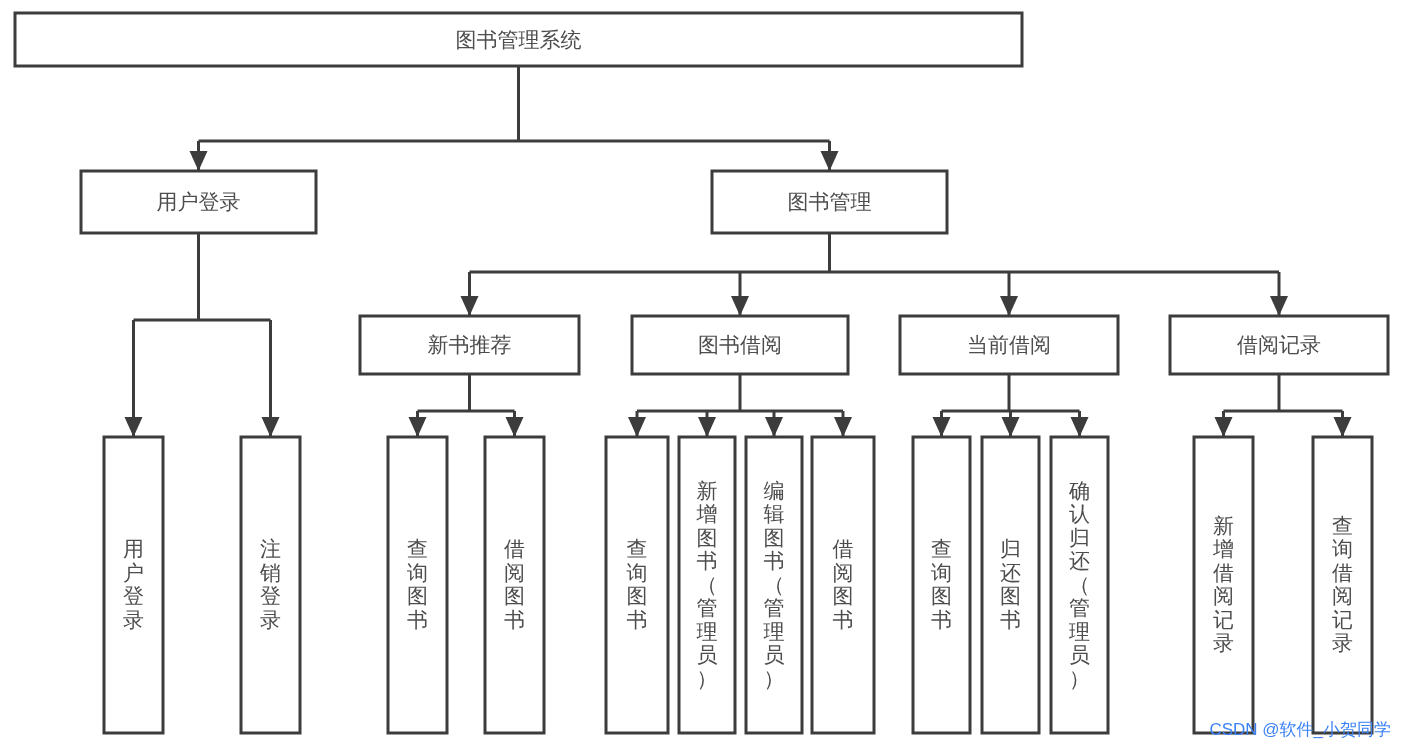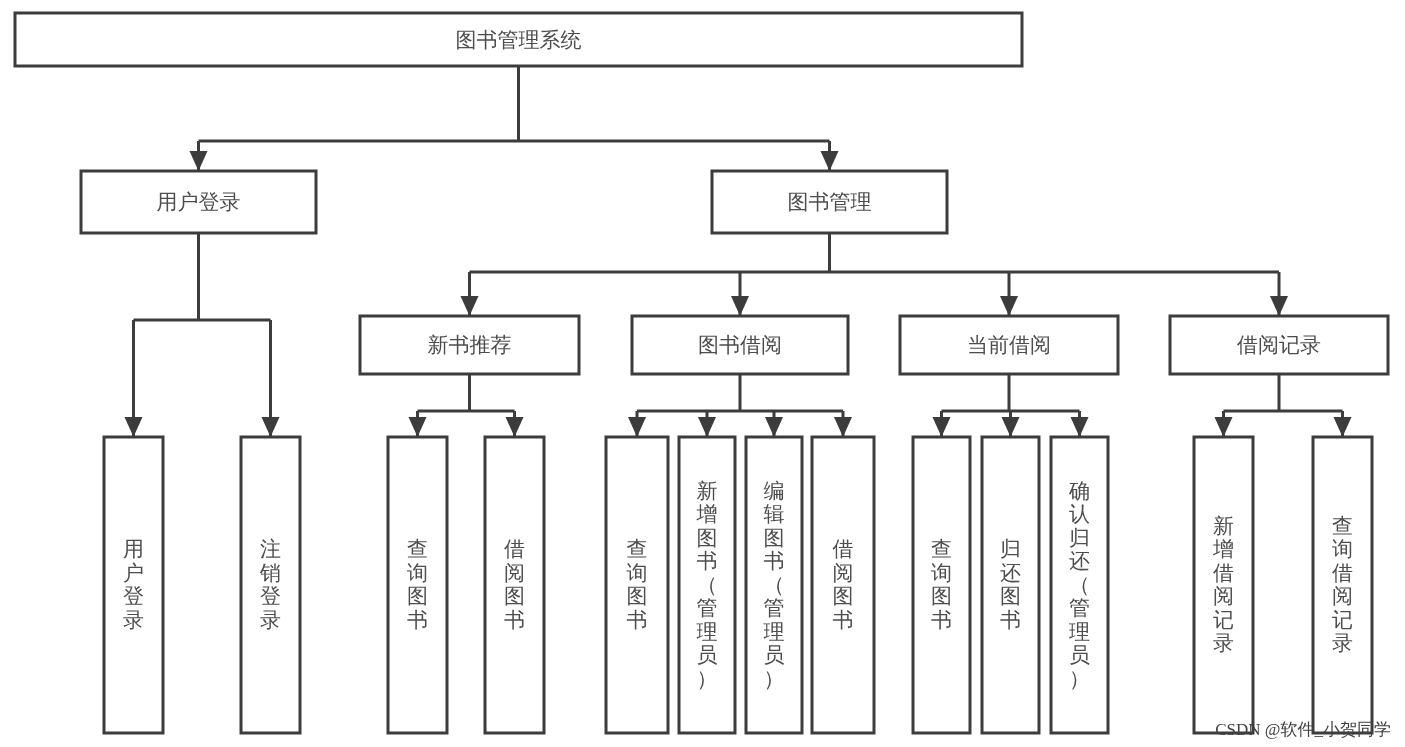--- a/index.html
+++ b/index.html
@@ -48,22 +48,22 @@
     font-size: 21px;
     font-family: "DejaVu Sans", "Liberation Sans", sans-serif;
     text-anchor: middle;
     dominant-baseline: middle;
   }
   .watermark {
     position: absolute;
     right: 14px;
     bottom: 6px;
     font-size: 17px;
-    color: #404040;
-    font-family: Liberation Serif, serif;
+    color: #3b82f6;
+    font-family: Liberation Sans, sans-serif;
     white-space: nowrap;
     pointer-events: none;
   }
 </style>
 </head>
 <body>
 
 <div id="diagram-root">
   <svg id="tree-svg" viewBox="0 0 1405 747" xmlns="http://www.w3.org/2000/svg">
     <g id="connector-layer">

